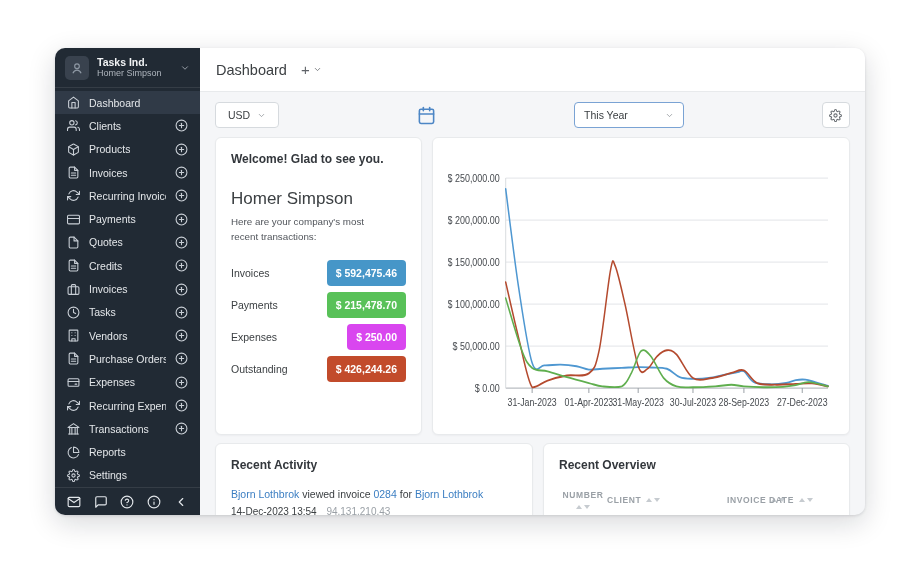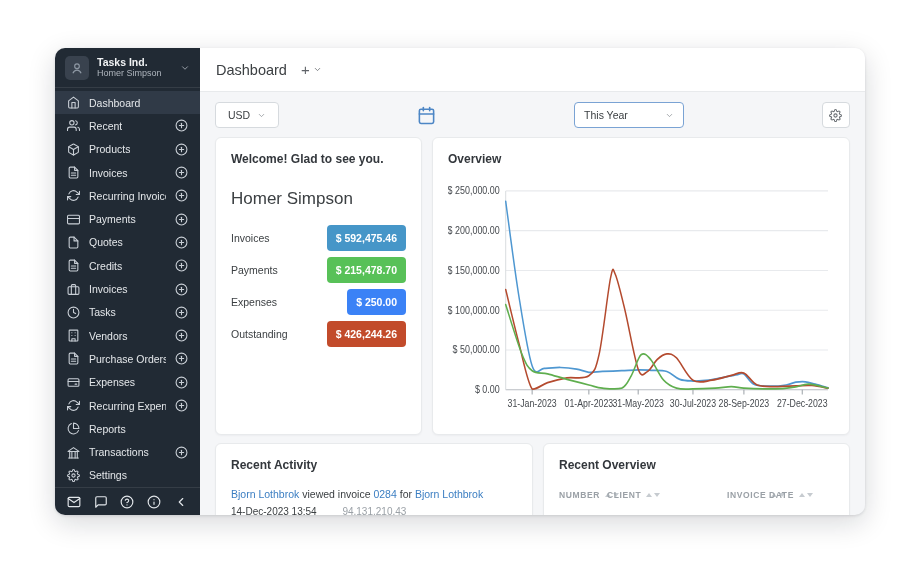--- a/index.html
+++ b/index.html
@@ -77,26 +77,26 @@
 
   .overview-card { flex:1; min-width:0; padding:14px 15px; display:flex; flex-direction:column; }
   .chart-wrap { flex:1; margin-top:4px; }
   .chart-wrap svg { width:100%; height:100%; }
 
   .activity-card { width:318px; flex-shrink:0; padding:14px 15px; }
   .payments-card { flex:1; min-width:0; padding:14px 15px; }
   .activity-entry { margin-top:15px; font-size:10.5px; color:#3c4043; line-height:1.5; }
   .link { color:#3b7ec2; cursor:pointer; }
   .activity-meta { font-size:10px; margin-top:1px; color:#3c4043; }
-  .ip { color:#9aa0a6; margin-left:23px; }
+  .ip { color:#9aa0a6; margin-left:7px; }
 
   .pay-head { margin-top:18px; display:flex; align-items:center; }
   .th { font-size:8.5px; letter-spacing:.6px; color:#9aa0a6; font-weight:700; display:flex; align-items:center;
         gap:5px; cursor:pointer; }
-  .th.c0 { width:48px; } .th.c1 { width:92px; } .th.c2 { width:70px;padding-left:28px; } .th.c3 { flex:1; }
+  .th.c0 { width:48px;flex-direction:column; } .th.c1 { width:92px; } .th.c2 { width:70px;padding-left:28px; } .th.c3 { flex:1; }
   .sortpair { display:flex; gap:2px; }
   .tri { width:0; height:0; border-left:3px solid transparent; border-right:3px solid transparent; }
   .tri.up { border-bottom:4px solid #c6cbd0; }
   .tri.down { border-top:4px solid #c6cbd0; }
 </style>
 </head>
 <body>
 
 <div class="app">
 
@@ -131,21 +131,21 @@
         </div>
         <div class="nav-item">
           <span class="nav-icon">
             <svg viewBox="0 0 24 24" fill="none" stroke="currentColor" stroke-width="2" stroke-linecap="round" stroke-linejoin="round">
               <path d="M17 21v-2a4 4 0 0 0-4-4H5a4 4 0 0 0-4 4v2"></path>
               <circle cx="9" cy="7" r="4"></circle>
               <path d="M23 21v-2a4 4 0 0 0-3-3.87"></path>
               <path d="M16 3.13a4 4 0 0 1 0 7.75"></path>
             </svg>
           </span>
-          <span class="nav-label">Recent</span>
+          <span class="nav-label">Clients</span>
           <span class="nav-add">
             <svg viewBox="0 0 24 24" fill="none" stroke="currentColor" stroke-width="2" stroke-linecap="round" stroke-linejoin="round">
               <circle cx="12" cy="12" r="10"></circle>
               <line x1="12" y1="8" x2="12" y2="16"></line>
               <line x1="8" y1="12" x2="16" y2="12"></line>
             </svg>
           </span>
         </div>
         <div class="nav-item">
           <span class="nav-icon">
@@ -349,45 +349,45 @@
             <svg viewBox="0 0 24 24" fill="none" stroke="currentColor" stroke-width="2" stroke-linecap="round" stroke-linejoin="round">
               <circle cx="12" cy="12" r="10"></circle>
               <line x1="12" y1="8" x2="12" y2="16"></line>
               <line x1="8" y1="12" x2="16" y2="12"></line>
             </svg>
           </span>
         </div>
         <div class="nav-item">
           <span class="nav-icon">
             <svg viewBox="0 0 24 24" fill="none" stroke="currentColor" stroke-width="2" stroke-linecap="round" stroke-linejoin="round">
-              <path d="M21.21 15.89A10 10 0 1 1 8 2.83"></path>
-              <path d="M22 12A10 10 0 0 0 12 2v10z"></path>
-            </svg>
-          </span>
-          <span class="nav-label">Reports</span>
-        </div>
-        <div class="nav-item">
-          <span class="nav-icon">
-            <svg viewBox="0 0 24 24" fill="none" stroke="currentColor" stroke-width="2" stroke-linecap="round" stroke-linejoin="round">
               <line x1="3" y1="22" x2="21" y2="22"></line>
               <line x1="5" y1="22" x2="5" y2="10"></line>
               <line x1="19" y1="22" x2="19" y2="10"></line>
               <line x1="9" y1="22" x2="9" y2="10"></line>
               <line x1="15" y1="22" x2="15" y2="10"></line>
               <path d="M2 10l10-7 10 7z"></path>
             </svg>
           </span>
           <span class="nav-label">Transactions</span>
           <span class="nav-add">
             <svg viewBox="0 0 24 24" fill="none" stroke="currentColor" stroke-width="2" stroke-linecap="round" stroke-linejoin="round">
               <circle cx="12" cy="12" r="10"></circle>
               <line x1="12" y1="8" x2="12" y2="16"></line>
               <line x1="8" y1="12" x2="16" y2="12"></line>
             </svg>
           </span>
+        </div>
+        <div class="nav-item">
+          <span class="nav-icon">
+            <svg viewBox="0 0 24 24" fill="none" stroke="currentColor" stroke-width="2" stroke-linecap="round" stroke-linejoin="round">
+              <path d="M21.21 15.89A10 10 0 1 1 8 2.83"></path>
+              <path d="M22 12A10 10 0 0 0 12 2v10z"></path>
+            </svg>
+          </span>
+          <span class="nav-label">Reports</span>
         </div>
         <div class="nav-item">
           <span class="nav-icon">
             <svg viewBox="0 0 24 24" fill="none" stroke="currentColor" stroke-width="2" stroke-linecap="round" stroke-linejoin="round">
               <circle cx="12" cy="12" r="3"></circle>
               <path d="M19.4 15a1.65 1.65 0 0 0 .33 1.82l.06.06a2 2 0 0 1 0 2.83 2 2 0 0 1-2.83 0l-.06-.06a1.65 1.65 0 0 0-1.82-.33 1.65 1.65 0 0 0-1 1.51V21a2 2 0 0 1-2 2 2 2 0 0 1-2-2v-.09A1.65 1.65 0 0 0 9 19.4a1.65 1.65 0 0 0-1.82.33l-.06.06a2 2 0 0 1-2.83 0 2 2 0 0 1 0-2.83l.06-.06a1.65 1.65 0 0 0 .33-1.82 1.65 1.65 0 0 0-1.51-1H3a2 2 0 0 1-2-2 2 2 0 0 1 2-2h.09A1.65 1.65 0 0 0 4.6 9a1.65 1.65 0 0 0-.33-1.82l-.06-.06a2 2 0 0 1 0-2.83 2 2 0 0 1 2.83 0l.06.06a1.65 1.65 0 0 0 1.82.33H9a1.65 1.65 0 0 0 1-1.51V3a2 2 0 0 1 2-2 2 2 0 0 1 2 2v.09a1.65 1.65 0 0 0 1 1.51 1.65 1.65 0 0 0 1.82-.33l.06-.06a2 2 0 0 1 2.83 0 2 2 0 0 1 0 2.83l-.06.06a1.65 1.65 0 0 0-.33 1.82V9a1.65 1.65 0 0 0 1.51 1H21a2 2 0 0 1 2 2 2 2 0 0 1-2 2h-.09a1.65 1.65 0 0 0-1.51 1z"></path>
             </svg>
           </span>
           <span class="nav-label">Settings</span>
         </div>
@@ -475,42 +475,42 @@
                 <path d="M19.4 15a1.65 1.65 0 0 0 .33 1.82l.06.06a2 2 0 0 1 0 2.83 2 2 0 0 1-2.83 0l-.06-.06a1.65 1.65 0 0 0-1.82-.33 1.65 1.65 0 0 0-1 1.51V21a2 2 0 0 1-2 2 2 2 0 0 1-2-2v-.09A1.65 1.65 0 0 0 9 19.4a1.65 1.65 0 0 0-1.82.33l-.06.06a2 2 0 0 1-2.83 0 2 2 0 0 1 0-2.83l.06-.06a1.65 1.65 0 0 0 .33-1.82 1.65 1.65 0 0 0-1.51-1H3a2 2 0 0 1-2-2 2 2 0 0 1 2-2h.09A1.65 1.65 0 0 0 4.6 9a1.65 1.65 0 0 0-.33-1.82l-.06-.06a2 2 0 0 1 0-2.83 2 2 0 0 1 2.83 0l.06.06a1.65 1.65 0 0 0 1.82.33H9a1.65 1.65 0 0 0 1-1.51V3a2 2 0 0 1 2-2 2 2 0 0 1 2 2v.09a1.65 1.65 0 0 0 1 1.51 1.65 1.65 0 0 0 1.82-.33l.06-.06a2 2 0 0 1 2.83 0 2 2 0 0 1 0 2.83l-.06.06a1.65 1.65 0 0 0-.33 1.82V9a1.65 1.65 0 0 0 1.51 1H21a2 2 0 0 1 2 2 2 2 0 0 1-2 2h-.09a1.65 1.65 0 0 0-1.51 1z"></path>
               </svg>
             </span>
         </div>
       </div>
 
       <div class="cards-row1">
         <div class="card welcome-card">
           <div class="card-title">Welcome! Glad to see you.</div>
           <div class="hello-name">Homer Simpson</div>
+          <div class="welcome-sub">Here are your company's most recent transactions:</div>
           <div class="stats" id="stats">
               <div class="stat-row">
                 <span class="stat-label">Invoices</span>
                 <span class="stat-badge" style="background: rgb(70, 150, 200); color: rgb(255, 255, 255);">$ 592,475.46</span>
               </div>
               <div class="stat-row">
                 <span class="stat-label">Payments</span>
                 <span class="stat-badge" style="background: rgb(88, 193, 88); color: rgb(255, 255, 255);">$ 215,478.70</span>
               </div>
               <div class="stat-row">
                 <span class="stat-label">Expenses</span>
-                <span class="stat-badge" style="background: #3b82f6; color: rgb(255, 255, 255);">$ 250.00</span>
+                <span class="stat-badge" style="background: #d946ef; color: rgb(255, 255, 255);">$ 250.00</span>
               </div>
               <div class="stat-row">
                 <span class="stat-label">Outstanding</span>
                 <span class="stat-badge" style="background: rgb(194, 75, 43); color: rgb(255, 255, 255);">$ 426,244.26</span>
               </div>
             </div>
         </div>
 
         <div class="card overview-card">
-          <div class="card-title">Overview</div>
           <div class="chart-wrap" id="chart">
               <svg viewBox="0 0 388 215" preserveAspectRatio="none">
                 <line x1="58" y1="189" x2="382" y2="189" stroke="#b9bdc2" stroke-width="1"></line>
                 <text x="52" y="192" text-anchor="end" font-size="9" fill="#45494e" font-family="Liberation Sans, sans-serif">$ 0.00</text>
                 <line x1="58" y1="154.8" x2="382" y2="154.8" stroke="#e8eaed" stroke-width="1"></line>
                 <text x="52" y="157.8" text-anchor="end" font-size="9" fill="#45494e" font-family="Liberation Sans, sans-serif">$ 50,000.00</text>
                 <line x1="58" y1="120.6" x2="382" y2="120.6" stroke="#e8eaed" stroke-width="1"></line>
                 <text x="52" y="123.6" text-anchor="end" font-size="9" fill="#45494e" font-family="Liberation Sans, sans-serif">$ 100,000.00</text>
                 <line x1="58" y1="86.4" x2="382" y2="86.4" stroke="#e8eaed" stroke-width="1"></line>
                 <text x="52" y="89.4" text-anchor="end" font-size="9" fill="#45494e" font-family="Liberation Sans, sans-serif">$ 150,000.00</text>

